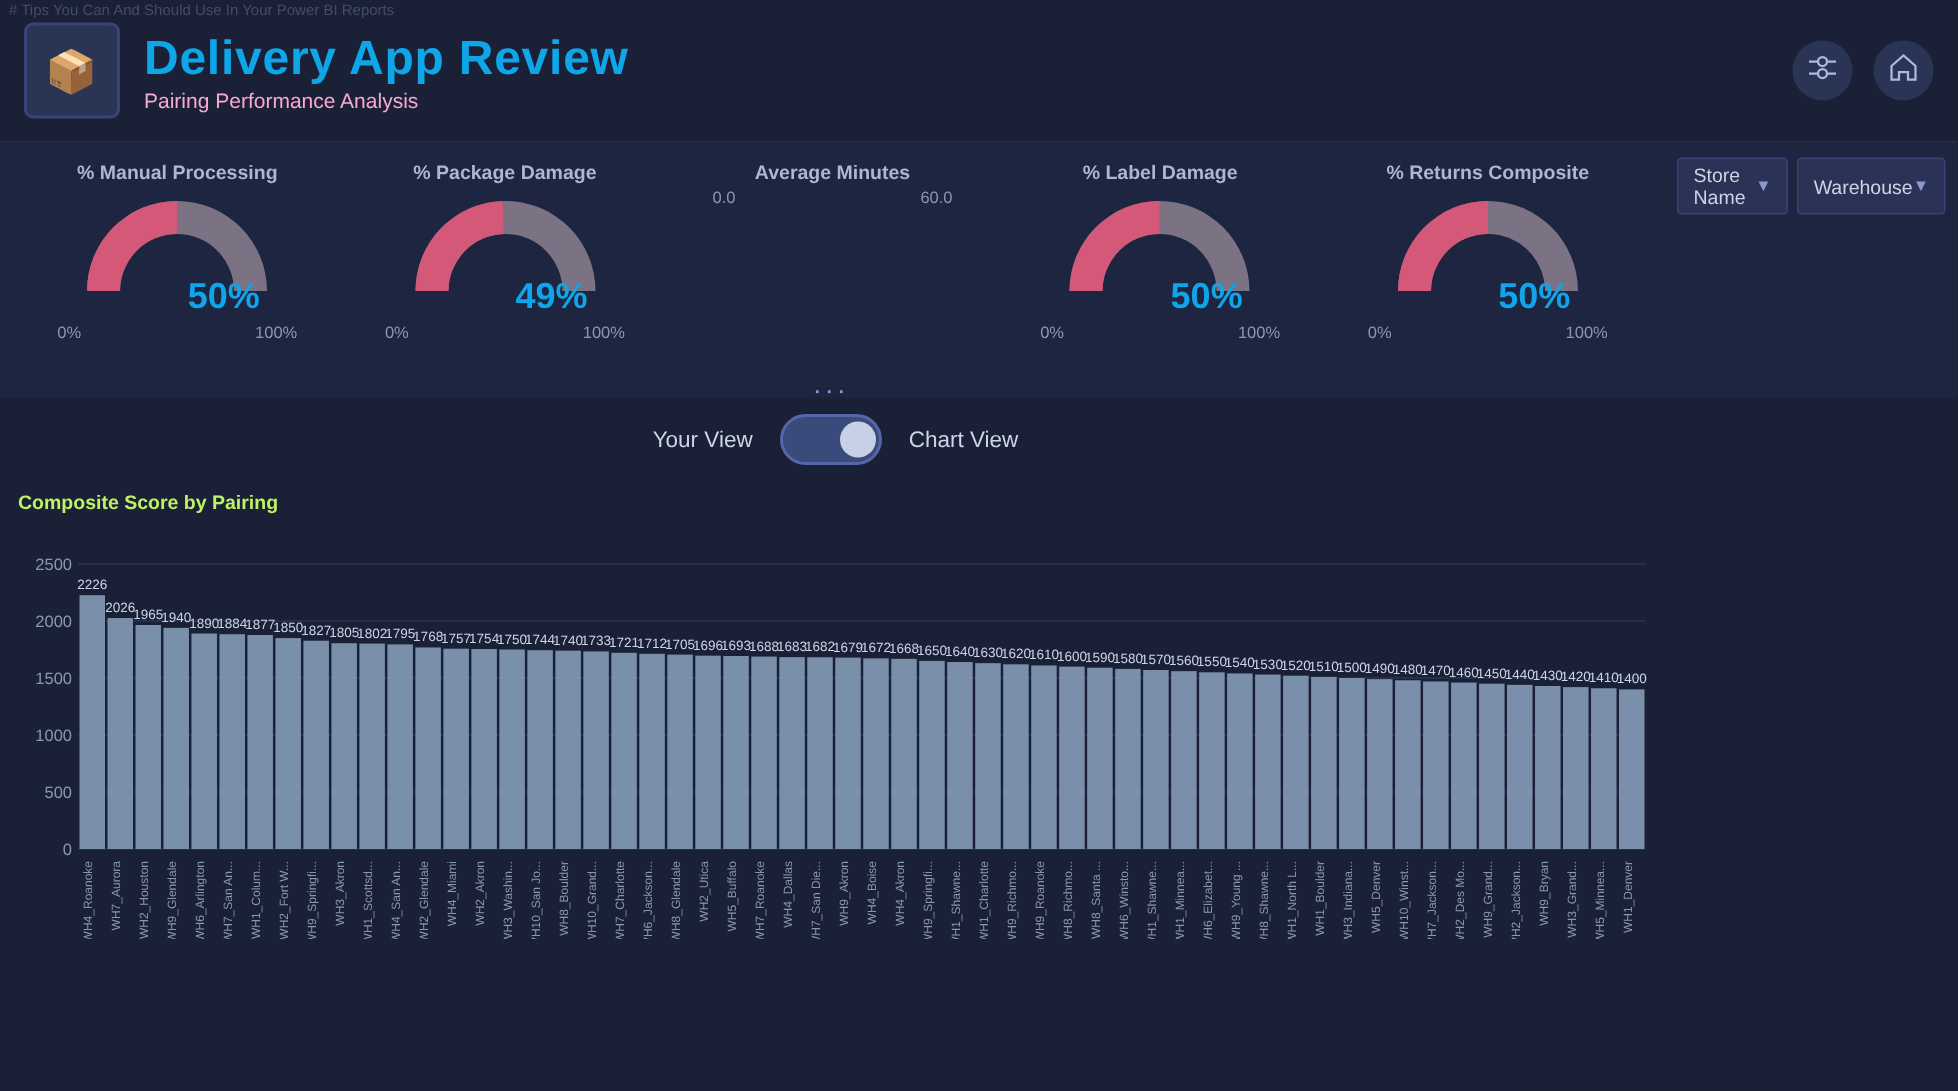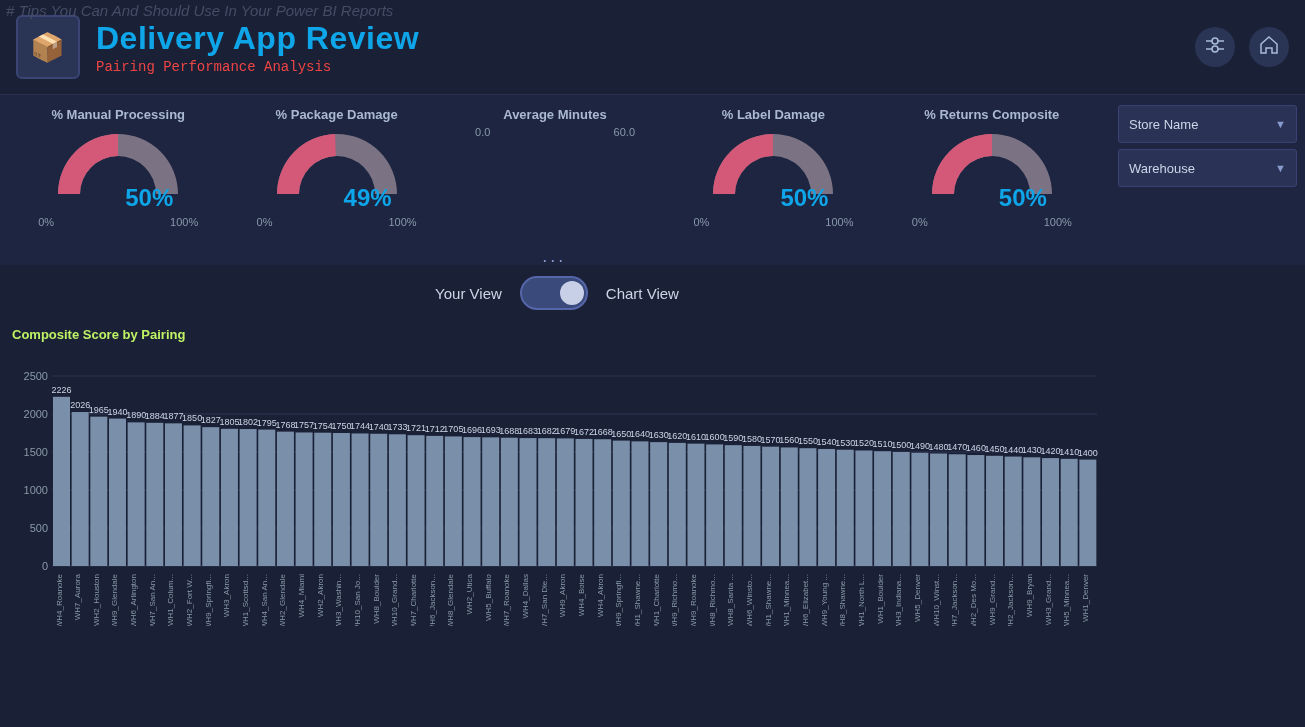--- a/index.html
+++ b/index.html
@@ -40,23 +40,22 @@
     }
     .title-block { display: flex; flex-direction: column; }
     .app-title {
       font-size: 32px;
       font-weight: 700;
       color: #0ea5e9;
       letter-spacing: 0.5px;
     }
     .app-subtitle {
       font-size: 14px;
-      color: #ef4444;
+      color: #f9a8d4;
       margin-top: 2px;
-      font-family: Liberation Mono, monospace;
     }
     .top-icons {
       margin-left: auto;
       display: flex;
       gap: 14px;
       align-items: center;
     }
     .top-icon-btn {
       width: 40px; height: 40px;
       background: #2a3555;
@@ -123,21 +122,21 @@
 
     
     .sidebar {
       position: absolute;
       right: 0;
       top: 95px;
       width: 195px;
       background: #1e2540;
       padding: 10px 8px;
       display: flex;
-      flex-direction: column;
+      flex-direction: row;
       gap: 6px;
     }
     .filter-box {
       background: #2a3255;
       border: 1px solid #3a4275;
       border-radius: 3px;
       padding: 7px 10px;
       display: flex;
       align-items: center;
       justify-content: space-between;
@@ -225,25 +224,24 @@
       display: flex;
       flex-direction: column;
       margin-right: 195px;
     }
 
     
     .watermark {
       position: absolute;
       top: 0;
       left: 0;
-      font-size: 15px;
+      font-size: 10px;
       color: #444d66;
       padding: 2px 6px;
       z-index: 10;
-      font-style: italic;
     }
   </style>
 </head>
 <body>
 
 <div class="watermark"># Tips You Can And Should Use In Your Power BI Reports</div>
 
 <div class="top-bar">
   <div class="logo-box">
     <span class="logo-icon">📦</span>

